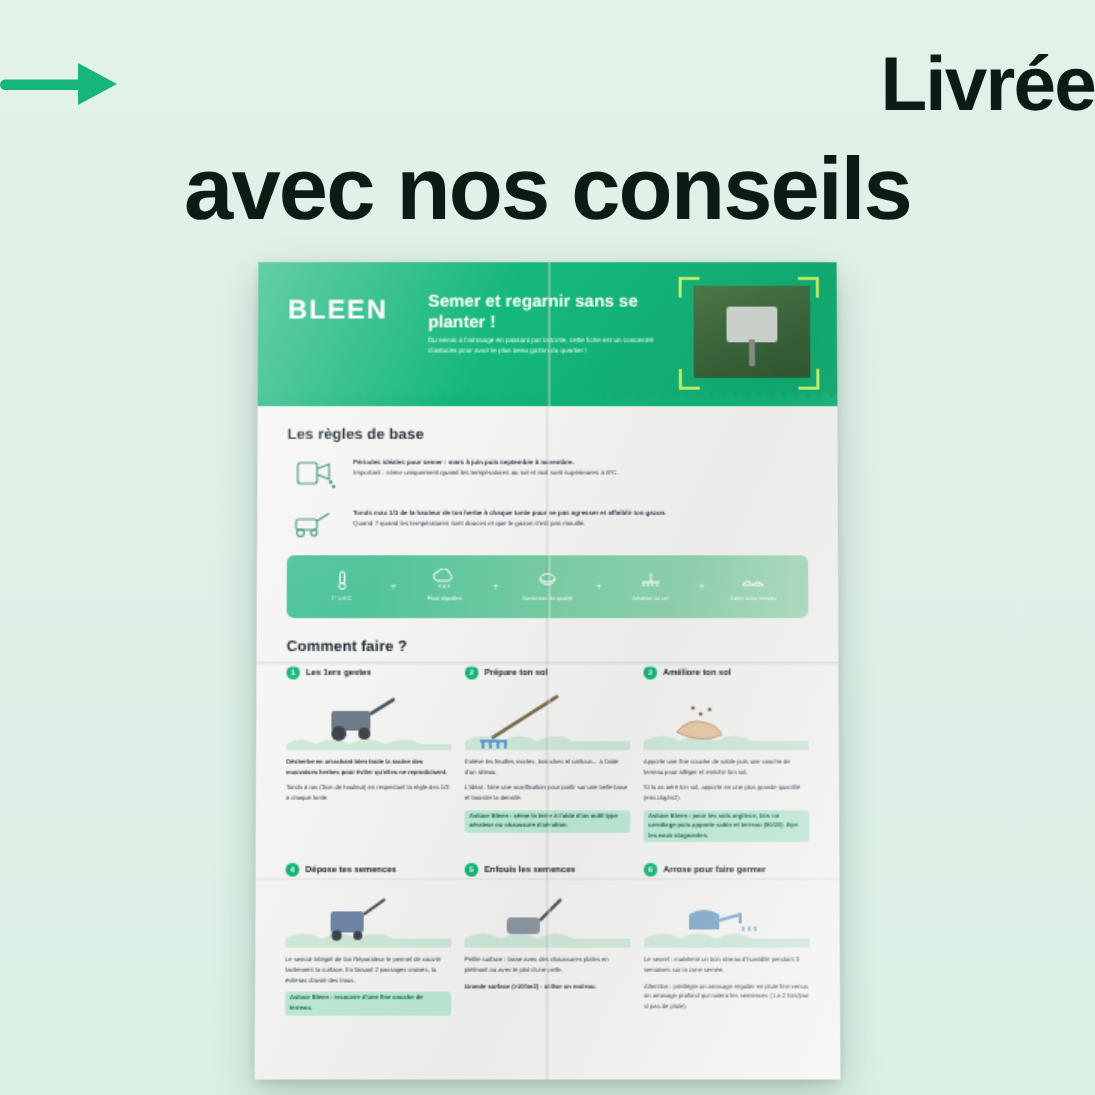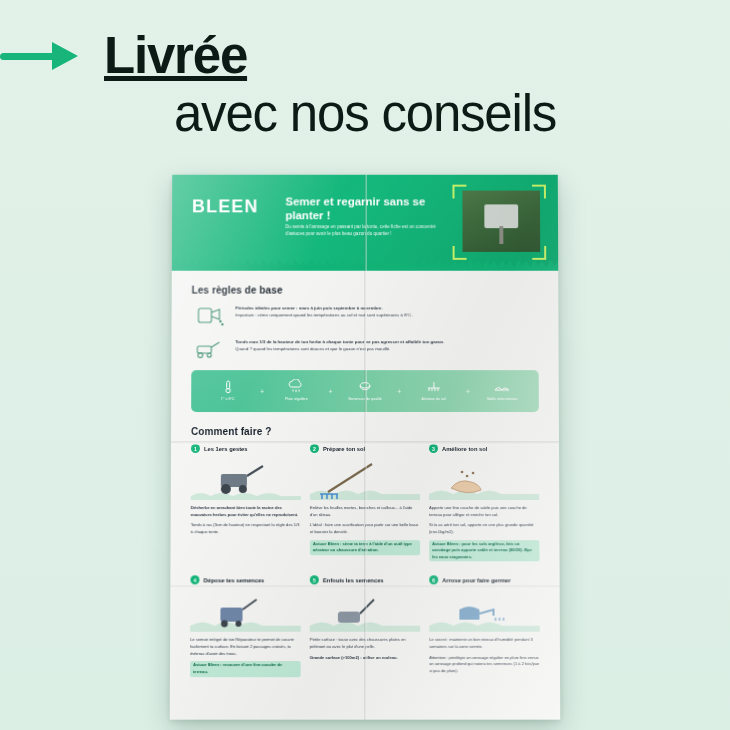--- a/index.html
+++ b/index.html
@@ -26,23 +26,22 @@
     position: absolute;
     left: 0;
     top: 30px;
     width: 730px;
     text-align: center;
     color: #0d1b16;
   }
   .headline .line1 {
     display: flex;
     align-items: center;
-    justify-content: flex-start;
+    justify-content: space-between;
     gap: 22px;
-    text-decoration: underline;
   }
   .arrow-icon {
     display: inline-block;
     width: 82px;
     height: 46px;
     position: relative;
   }
   .arrow-icon .shaft {
     position: absolute;
     left: 0;
@@ -62,24 +61,24 @@
     border-bottom: 14px solid transparent;
     border-left: 26px solid #17b57a;
   }
   .headline-text {
     font-size: 51px;
     font-weight: bold;
     letter-spacing: -1.2px;
     line-height: 1.02;
   }
   .headline .line2 {
-    font-size: 51px;
-    font-weight: normal;
+    font-size: 59px;
+    font-weight: bold;
     letter-spacing: -1.2px;
-    margin-top: 2px;
+    margin-top: 10px;
   }
 
   
   .flyer {
     position: absolute;
     left: 171px;
     top: 173px;
     width: 388px;
     height: 545px;
     background: #f4f5f3;

